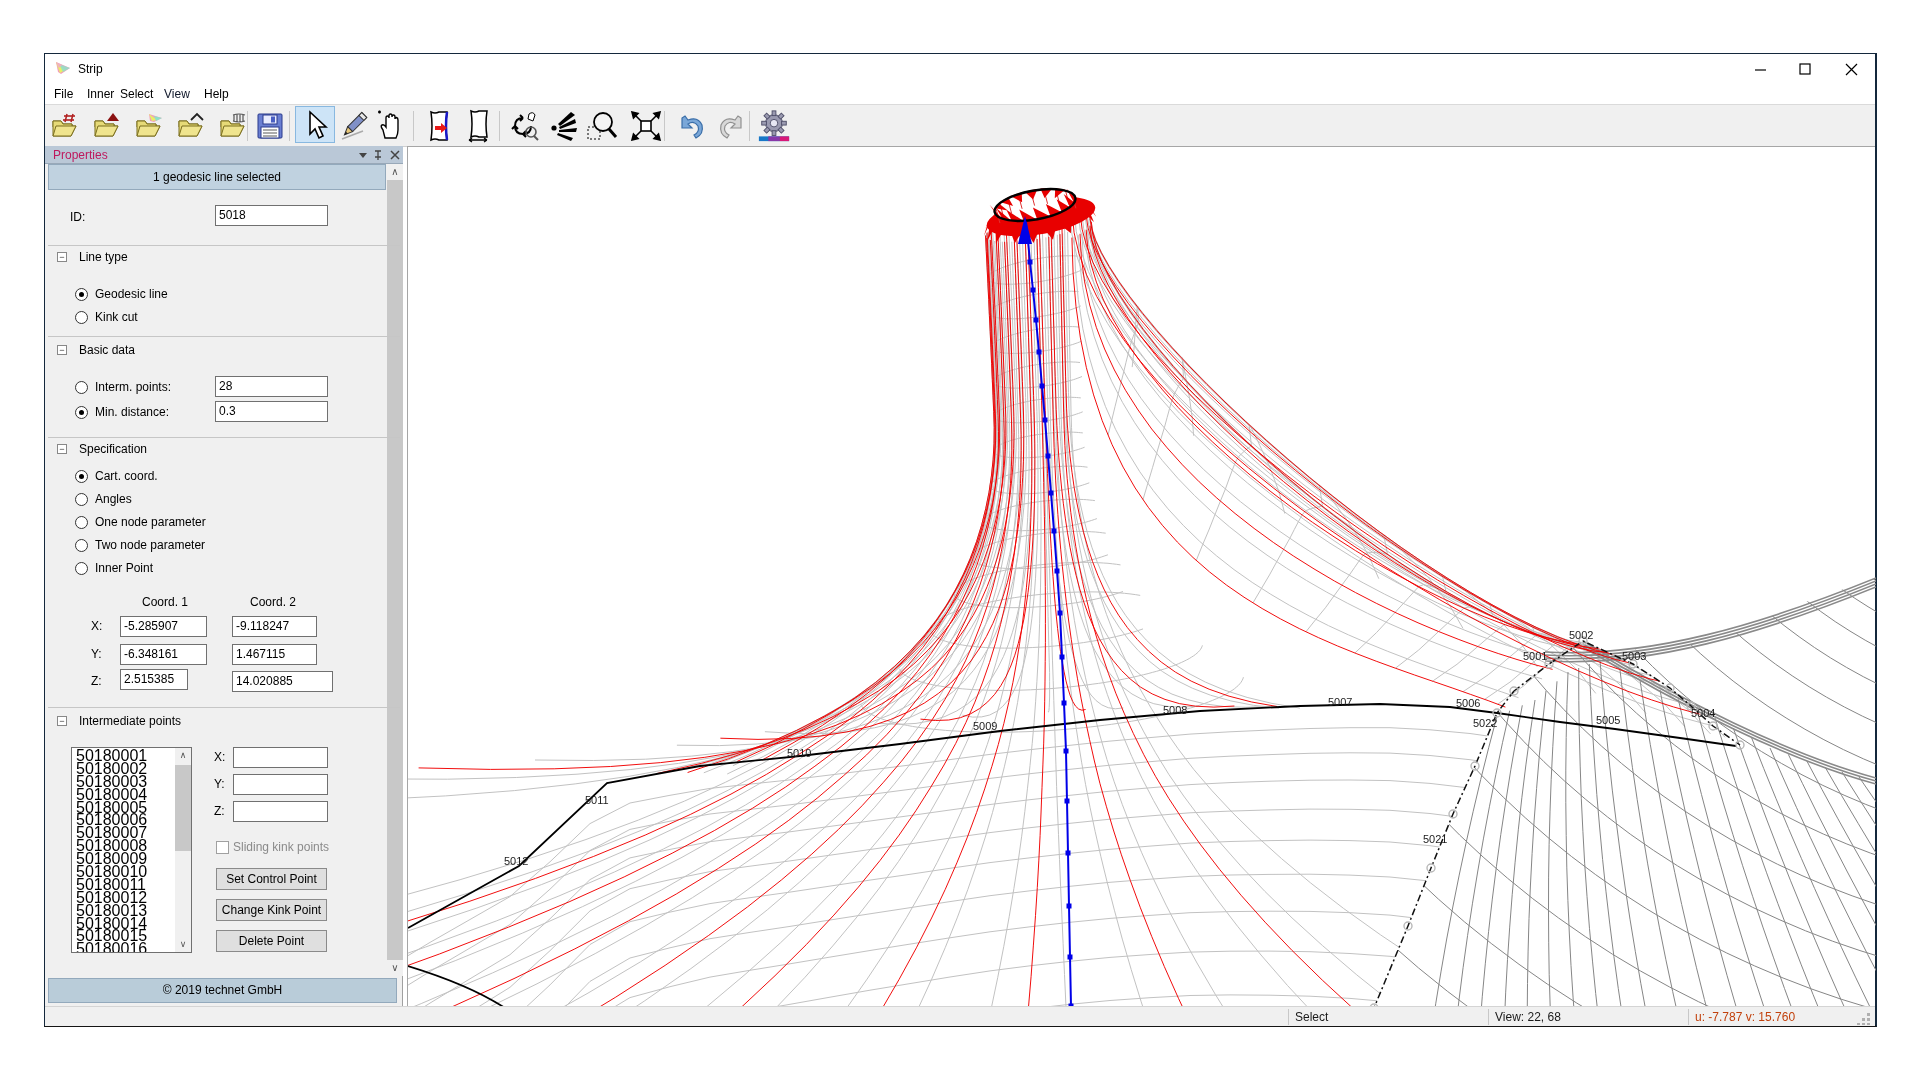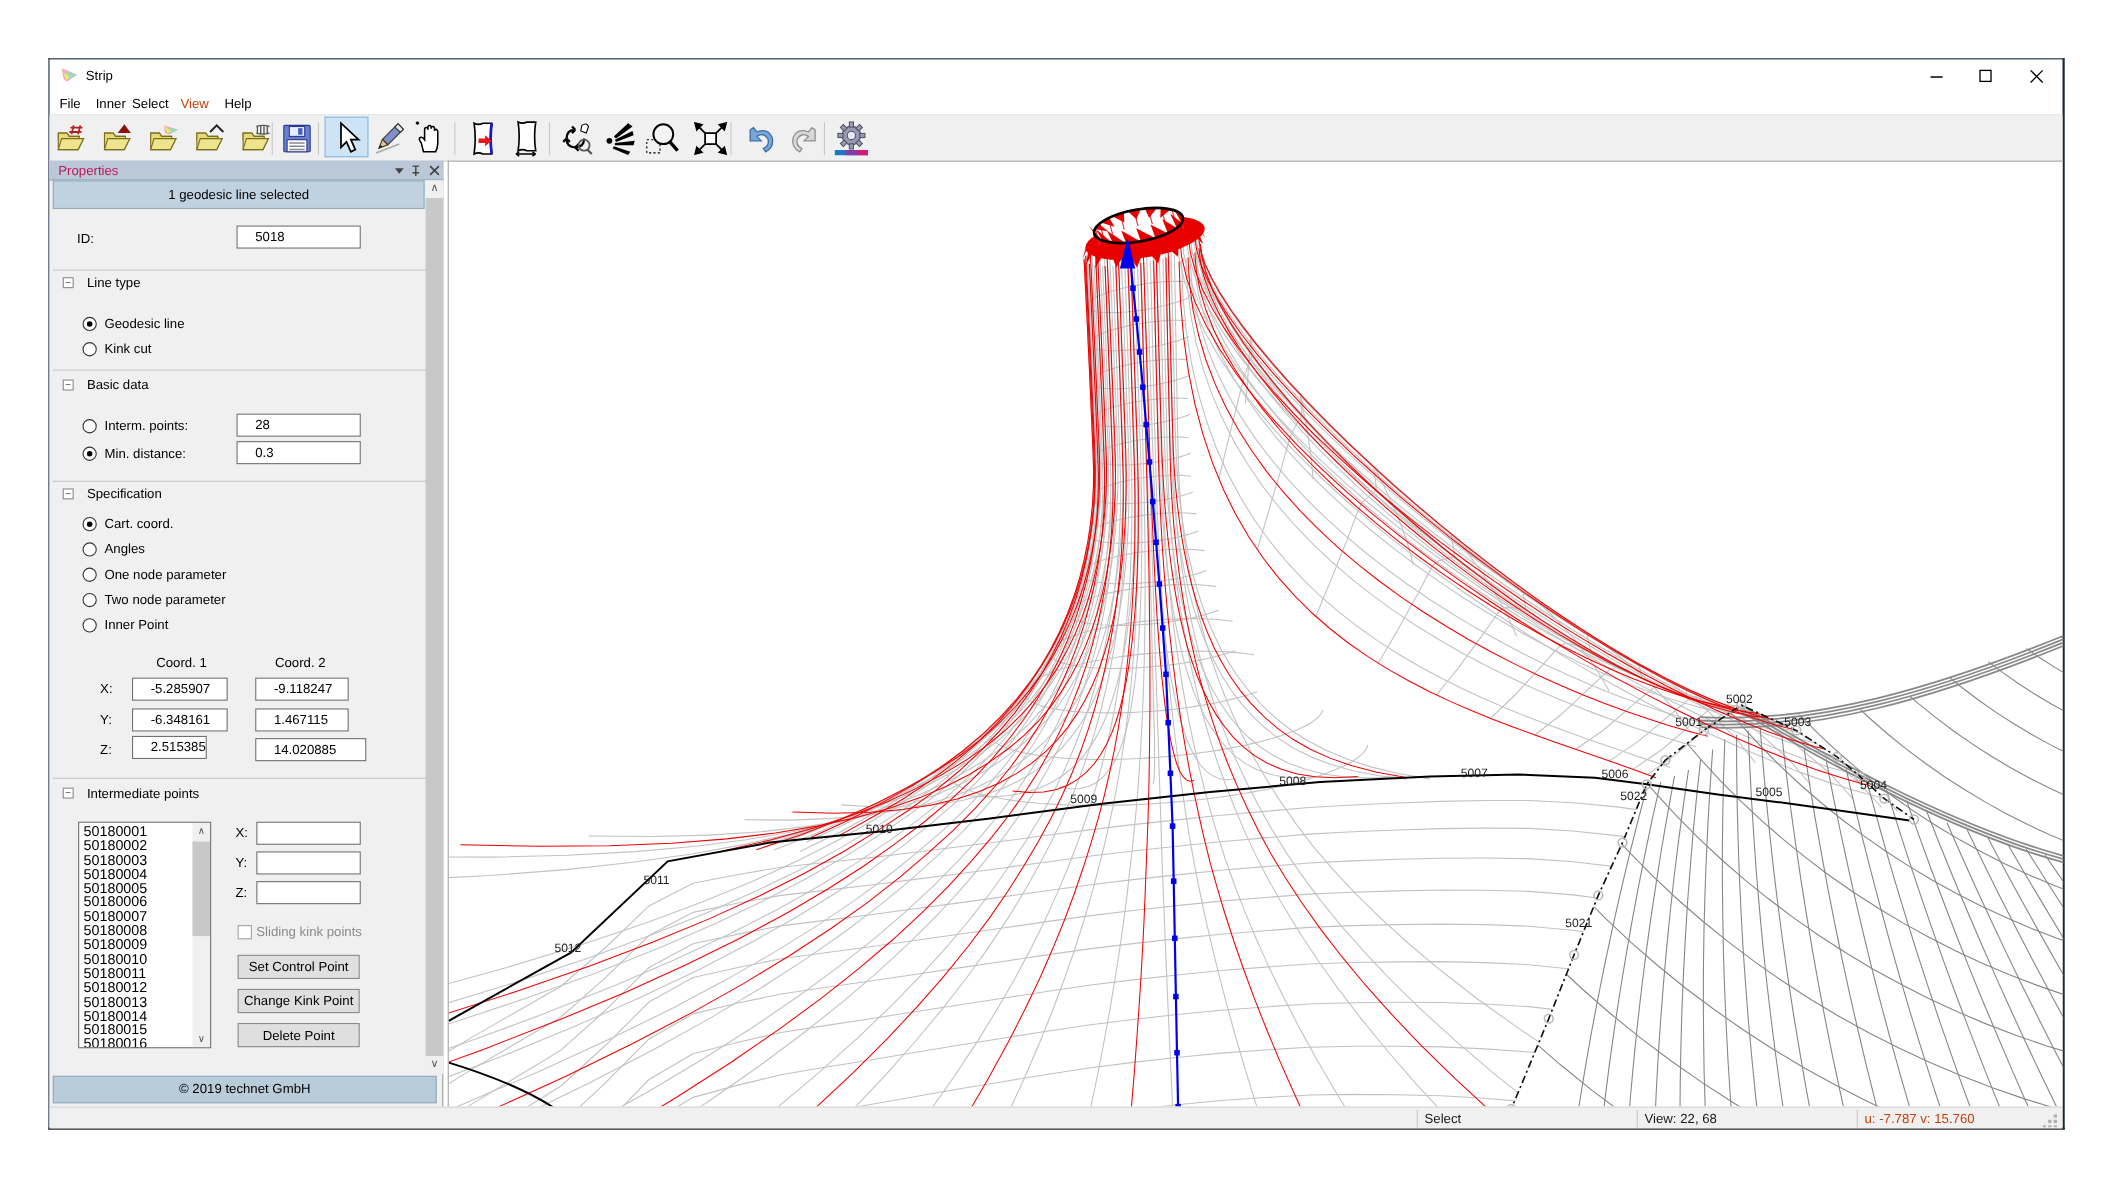--- a/index.html
+++ b/index.html
@@ -1,19 +1,19 @@
 <!DOCTYPE html>
 <html><head><meta charset="utf-8"><style>
 *{margin:0;padding:0;box-sizing:border-box}
 body{width:1920px;height:1080px;background:#fff;font-family:"Liberation Sans",sans-serif;position:relative;overflow:hidden}
 .abs{position:absolute}
 .win{position:absolute;left:44px;top:53px;width:1833px;height:974px;background:#fff;border:1px solid #14283c;border-bottom:2px solid #141414;border-right:2px solid #14283c}
 .tsep{position:absolute;background:#c8c8c8;width:1px;top:6px;height:30px}
 .ibox{position:absolute;top:4px;width:34px;height:34px;display:flex;align-items:center;justify-content:center}
-.field{position:absolute;background:#fff;border:1px solid #707070;font-size:12px;padding-left:16px;line-height:18px;color:#000}
+.field{position:absolute;background:#fff;border:1px solid #707070;font-size:12px;padding-left:3px;line-height:18px;color:#000}
 .radio{position:absolute;width:13px;height:13px;border:1px solid #333;border-radius:50%;background:#fff}
 .radio.on:after{content:"";position:absolute;left:3px;top:3px;width:5px;height:5px;border-radius:50%;background:#000}
 .lbl{position:absolute;font-size:12px;color:#000;white-space:nowrap}
 .gsep{position:absolute;left:3px;width:352px;height:1px;background:#c6c6c6}
 .exp{position:absolute;width:10px;height:10px;border:1px solid #888;background:#fff;font-size:9px;line-height:8px;text-align:center;color:#333}
 .btn{position:absolute;left:171px;width:111px;height:22px;background:#dfdfdf;border:1px solid #8a8a8a;font-size:12px;text-align:center;line-height:20px;color:#000}
 </style></head><body>
 <div class="win">
 <div class="abs" style="left:10px;top:7px"><svg width="16" height="15" viewBox="0 0 16 15">
         <polygon points="1,1 15,7 6,13 3,11" fill="#f2a0b8"></polygon>
@@ -23,21 +23,21 @@
       </svg></div>
 <div class="abs" style="left:33px;top:8px;font-size:12px;color:#000">Strip</div>
 <svg class="abs" style="left:1700px;top:8px" width="120" height="16" viewBox="0 0 120 16">
       <line x1="10" y1="8" x2="21" y2="8" stroke="#000" stroke-width="1.2"></line>
       <rect x="55" y="2" width="10" height="10" fill="none" stroke="#000" stroke-width="1.2"></rect>
       <path d="M101,2 L112,13 M112,2 L101,13" stroke="#000" stroke-width="1.2"></path>
     </svg>
 <div class="abs" style="left:9px;top:33px;font-size:12px;color:#000">File</div>
 <div class="abs" style="left:42px;top:33px;font-size:12px;color:#000">Inner</div>
 <div class="abs" style="left:75px;top:33px;font-size:12px;color:#000">Select</div>
-<div class="abs" style="left:119px;top:33px;font-size:12px;color:#c2410c">View</div>
+<div class="abs" style="left:119px;top:33px;font-size:12px;color:#0f172a">View</div>
 <div class="abs" style="left:159px;top:33px;font-size:12px;color:#000">Help</div>
 <div class="abs" style="left:0;top:50px;width:1830px;height:1px;background:#dadada"></div>
 <div class="abs" style="left:0;top:51px;width:1830px;height:42px;background:#f0f0f0;border-bottom:1px solid #cfcfcf">
 <div class="ibox" style="left:3px">
         <svg width="30" height="28" viewBox="0 0 30 28">
           <path d="M3,9 h8 l2,3 h9 v3 h-19 z" fill="#d9c855" stroke="#7a6e1e" stroke-width="1"></path>
           <path d="M3,24 L3,9 l0,0 h8 l2,3 h9 l0,2 h4 L21,24 Z" fill="#e6da77" stroke="#7a6e1e" stroke-width="1"></path>
           <path d="M6,14 h16 l4,0 L21,24 H3 Z" fill="#efe48e" stroke="#7a6e1e" stroke-width="1"></path>
           <g stroke="#b22222" stroke-width="1.6">
             <line x1="17" y1="2" x2="15" y2="10"></line>
@@ -274,21 +274,21 @@
 <div class="lbl" style="left:46px;top:501px">Y:</div>
 <div class="field" style="left:75px;top:498px;width:87px;height:21px">-6.348161</div>
 <div class="field" style="left:187px;top:498px;width:85px;height:21px">1.467115</div>
 <div class="lbl" style="left:46px;top:528px">Z:</div>
 <div class="field" style="left:75px;top:523px;width:68px;height:21px">2.515385</div>
 <div class="field" style="left:187px;top:525px;width:101px;height:21px">14.020885</div>
 <div class="gsep" style="top:561px"></div>
 <div class="exp" style="left:12px;top:570px">−</div>
 <div class="lbl" style="left:34px;top:568px">Intermediate points</div>
 <div class="abs" style="left:26px;top:601px;width:121px;height:206px;background:#fff;border:1px solid #707070;overflow:hidden">
-      <div style="position:absolute;left:4px;top:2px;font-size:13px;line-height:12.9px;color:#000">
+      <div style="position:absolute;left:4px;top:2px;font-size:16px;line-height:12.9px;color:#000">
         <div style="height:12.9px">50180001</div>
         <div style="height:12.9px">50180002</div>
         <div style="height:12.9px">50180003</div>
         <div style="height:12.9px">50180004</div>
         <div style="height:12.9px">50180005</div>
         <div style="height:12.9px">50180006</div>
         <div style="height:12.9px">50180007</div>
         <div style="height:12.9px">50180008</div>
         <div style="height:12.9px">50180009</div>
         <div style="height:12.9px">50180010</div>

